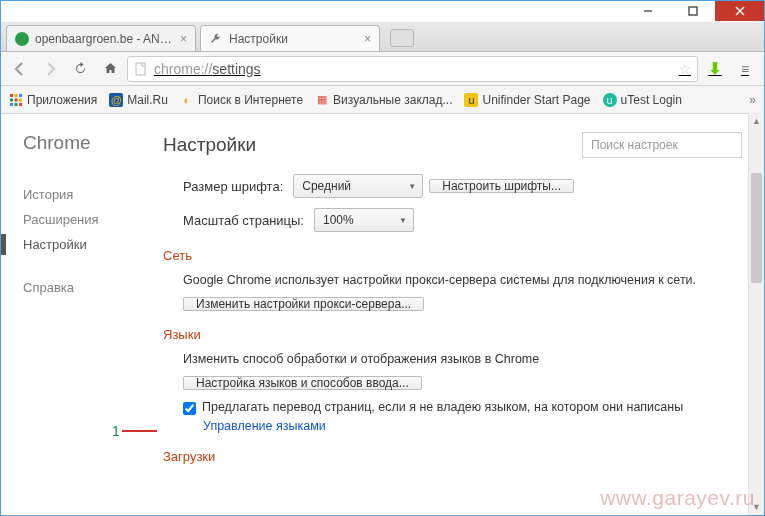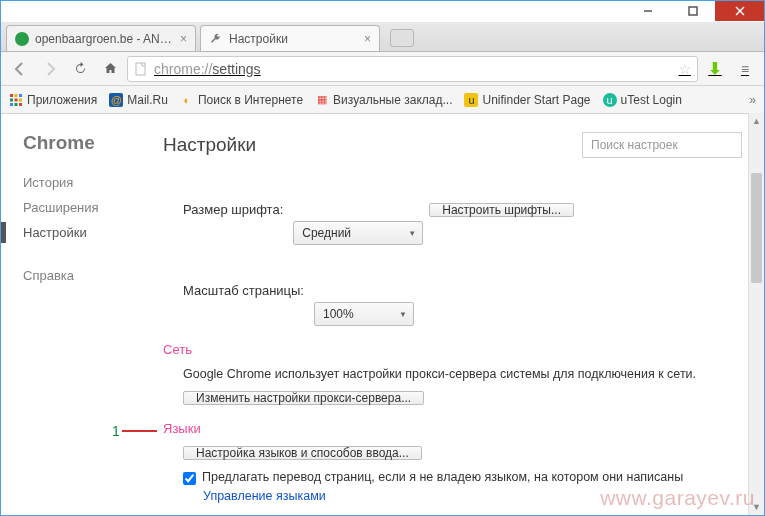--- a/index.html
+++ b/index.html
@@ -23,35 +23,35 @@
   .omnibox .host { color: #555; }
   .star { color: #ccc; }
   .dlarrow { color: #6c0; }
   .menu { color: #777; font-size: 14px; }
   .bookmarks { height: 28px; background: #f5f5f5; border-bottom: 1px solid #d4d4d4; display: flex; align-items: center; padding: 0 8px; gap: 12px; font-size: 12px; color: #444; }
   .bookmarks .bm { display: flex; align-items: center; gap: 4px; white-space: nowrap; }
   .bookmarks .bm .ico { width: 14px; height: 14px; display: inline-flex; align-items: center; justify-content: center; font-size: 11px; }
   .bookmarks .chev { margin-left: auto; color: #777; }
   .content { flex: 1; display: flex; background: #fff; overflow: hidden; }
   .sidebar { width: 150px; padding: 18px 0 0 22px; font-size: 13px; color: #888; }
-  .sidebar h1 { font-size: 19px; color: #777; font-weight: 700; margin-bottom: 16px; }
+  .sidebar h1 { font-size: 19px; color: #777; font-weight: 400; margin-bottom: 28px; }
   .sidebar .navitem { padding: 5px 0; color: #828282; cursor: pointer; }
   .sidebar .navitem.active { color: #555; position: relative; }
   .sidebar .navitem.active::before { content: ""; position: absolute; left: -22px; top: 2px; bottom: 2px; width: 5px; background: #555; }
   .sidebar .spacer { height: 18px; }
   .main { flex: 1; padding: 18px 22px 0 12px; font-size: 13px; color: #333; overflow-y: auto; }
   .main-header { display: flex; align-items: center; margin-bottom: 16px; gap: 12px; }
   .main-header h2 { font-size: 19px; font-weight: 400; color: #444; flex-shrink: 0; }
   .search-settings { margin-left: auto; width: 160px; height: 26px; border: 1px solid #d0d0d0; padding: 0 8px; font-size: 12px; color: #999; display: flex; align-items: center; }
   .row { margin: 0 0 10px 20px; display: flex; align-items: center; gap: 6px; }
   .row label { color: #333; margin-right: 4px; }
-  .select { height: 24px; min-width: 130px; background: linear-gradient(#fafafa,#ececec); border: 1px solid #bcbcbc; border-radius: 2px; padding: 0 22px 0 8px; font-size: 12px; color: #333; display: inline-flex; align-items: center; position: relative; margin-top: 47px; }
+  .select { height: 24px; min-width: 130px; background: linear-gradient(#fafafa,#ececec); border: 1px solid #bcbcbc; border-radius: 2px; padding: 0 22px 0 8px; font-size: 12px; color: #333; display: inline-flex; align-items: center; position: relative; }
   .select::after { content: "▼"; position: absolute; right: 6px; font-size: 8px; color: #666; }
   .btn { height: 14px; background: linear-gradient(#fafafa,#ececec); border: 1px solid #bcbcbc; border-radius: 2px; padding: 0 12px; font-size: 12px; color: #333; display: inline-flex; align-items: center; }
-  .section-title { font-size: 13px; color: #ec4899; margin: 16px 0 10px 0; }
+  .section-title { font-size: 13px; color: #c2410c; margin: 16px 0 10px 0; }
   .section-text { margin: 0 0 10px 20px; color: #333; font-size: 12.5px; }
   .checkbox-row { display: flex; align-items: flex-start; gap: 6px; margin-left: 20px; }
   .checkbox-row input { margin-top: 2px; }
   .checkbox-row .cb-text { font-size: 12.5px; }
   .link { color: #1155cc; font-size: 12.5px; margin: 4px 0 0 40px; display: inline-block; }
   .annotation { position: absolute; left: 112px; top: 423px; display: flex; align-items: center; gap: 2px; font-size: 14px; color: #0a8a3a; font-weight: 500; }
   .annotation .line { width: 35px; height: 2px; background: #d03030; }
   .watermark { position: absolute; right: 10px; bottom: 6px; font-size: 21px; color: rgba(190, 60, 60, 0.35); letter-spacing: 0.5px; }
   .scrollbar { position: absolute; right: 1px; top: 113px; bottom: 1px; width: 16px; background: #f0f0f0; border-left: 1px solid #e0e0e0; }
   .scrollbar .thumb { position: absolute; left: 2px; right: 2px; top: 60px; height: 110px; background: #c8c8c8; border-radius: 2px; }
@@ -204,20 +204,21 @@
         <div class="select" style="min-width:100px">100%</div>
       </div>
 
       <div class="section-title">Сеть</div>
       <div class="section-text">Google Chrome использует настройки прокси-сервера системы для подключения к сети.</div>
       <div class="row">
           <div class="btn">Изменить настройки прокси-сервера...</div>
         </div>
 
       <div class="section-title">Языки</div>
+      <div class="section-text">Изменить способ обработки и отображения языков в Chrome</div>
       <div class="row">
           <div class="btn">Настройка языков и способов ввода...</div>
         </div>
       <div class="checkbox-row">
         <input type="checkbox" checked="" style="">
         <span class="cb-text">Предлагать перевод страниц, если я не владею языком, на котором они написаны</span>
       </div>
       <a class="link">Управление языками</a>
 
       <div class="section-title" style="">Загрузки</div>

